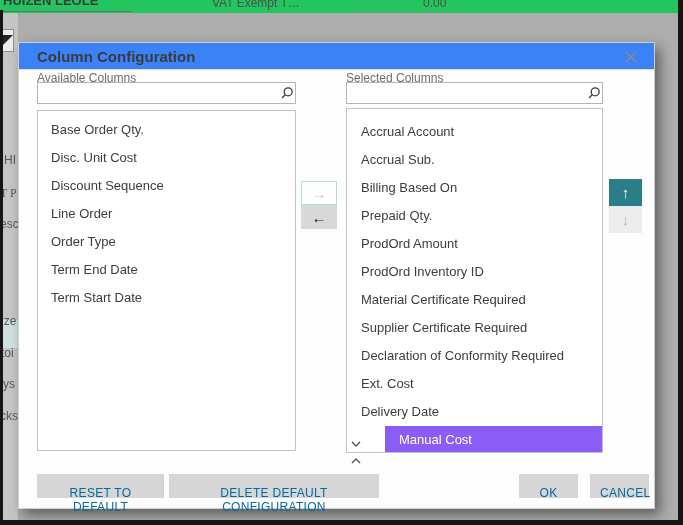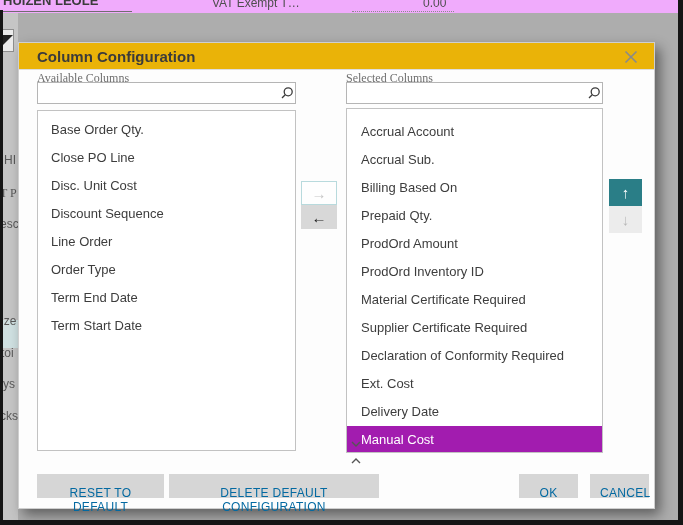--- a/index.html
+++ b/index.html
@@ -5,56 +5,56 @@
   * { margin:0; padding:0; box-sizing:border-box; }
   body { font-family:"Liberation Sans", sans-serif; background:#555; }
   .screen { position:relative; width:683px; height:525px; background:#adadad; overflow:hidden; }
 
   
   .frame-left  { position:absolute; left:0; top:10px; bottom:0; width:3px; background:#151515; z-index:40; }
   .frame-right { position:absolute; right:0; top:0; bottom:0; width:5px; background:#151515; z-index:40; }
   .frame-bottom{ position:absolute; left:0; right:0; bottom:0; height:5px; background:#151515; z-index:40; }
 
   
-  .bg-toprow { position:absolute; left:0; top:0; width:100%; height:13px; background:#f0abfc; overflow:hidden; }
+  .bg-toprow { position:absolute; left:0; top:0; width:100%; height:13px; background:#22c55e; overflow:hidden; }
   .bg-cust { position:absolute; left:3px; top:-7px; font-size:13px; font-weight:bold; color:#3c3c3c; }
   .bg-cust-line { position:absolute; left:2px; top:11px; width:130px; height:1px; background:#6f6f6f; }
   .bg-vat { position:absolute; left:212px; top:-4px; font-size:12px; color:#4e4e4e; }
   .bg-amt { position:absolute; left:423px; top:-4px; font-size:12px; color:#4e4e4e; }
   .bg-dotted { position:absolute; left:352px; top:11px; width:102px; border-top:1px dotted #8d8d8d; }
   .bg-leftstrip { position:absolute; left:0; top:13px; width:18px; bottom:0; background:#c5c5c5; }
   .bg-frag { position:absolute; font-size:12px; color:#585858; white-space:nowrap; }
   .bg-filterbox { position:absolute; left:0; top:16px; width:14px; height:23px; background:#ececec; border:1px solid #8f8f8f; overflow:hidden; }
   .bg-filterbox .tri { width:0; height:0; border-right:11px solid transparent; border-top:11px solid #242424; margin:5px 0 0 1px; }
   .bg-hlrow { position:absolute; left:0; top:307px; width:18px; height:28px; background:#cfe0e1; }
 
   
   .dialog { position:absolute; left:18px; top:42px; width:637px; height:467px; background:#fdfdfd;
             border:1px solid #cfcfcf; box-shadow:5px 6px 12px rgba(0,0,0,.45); z-index:10; }
-  .dlg-header { position:absolute; left:0; top:0; right:0; height:27px; background:#eab308; border-bottom:1px solid #dedede; }
+  .dlg-header { position:absolute; left:0; top:0; right:0; height:27px; background:#3b82f6; border-bottom:1px solid #dedede; }
   .dlg-title { position:absolute; left:18px; top:5px; font-size:15px; font-weight:bold; color:#3b3b3b; }
   .dlg-close { position:absolute; right:15px; top:6px; width:16px; height:16px; cursor:pointer; }
 
-  .panel-label { position:absolute; font-size:12px; color:#6e6e6e;font-family:Liberation Serif, serif; }
+  .panel-label { position:absolute; font-size:12px; color:#6e6e6e; }
   .searchbox { position:absolute; height:22px; background:#fff; border:1px solid #b5b5b5; display:flex; align-items:center; }
   .searchbox input { flex:1; border:none; outline:none; height:18px; padding:0 4px; font-size:12px; background:transparent; font-family:"Liberation Sans",sans-serif; }
   .searchbox .mag { width:16px; display:flex; align-items:center; justify-content:center; }
 
   .listbox { position:absolute; background:#fff; border:1px solid #c2c2c2; overflow:hidden; }
   .listbox ul { list-style:none; }
   .listbox li { height:28px; line-height:28px; padding-left:13px; font-size:13px; color:#3d3d3d; white-space:nowrap; cursor:default; }
 
   .avail-list { left:18px; top:67px; width:259px; height:341px; }
   .avail-list ul { padding-top:5px; }
 
   .sel-wrap { position:absolute; left:327px; top:65px; width:257px; height:345px; background:#fff; border:1px solid #c2c2c2; display:flex;flex-direction:column; }
   .sel-items { flex:1; overflow:hidden; }
   .sel-items ul { list-style:none; margin-top:-19px; }
   .sel-items li { height:28px; line-height:28px; padding-left:14px; font-size:13px; color:#3d3d3d; white-space:nowrap; cursor:default; }
-  .sel-items li.row-selected { background:#a21caf; color:#ffffff; }
+  .sel-items li.row-selected { background:#8b5cf6; color:#ffffff;margin-left:38px; }
 
   .vscroll { width:16px; background:#f4f4f4; border-left:1px solid #d5d5d5; position:relative; }
   .vs-btn { position:absolute; left:0; width:15px; height:15px; display:flex; align-items:center; justify-content:center; cursor:pointer; }
   .vs-up { top:1px; } .vs-down { bottom:1px; }
   .vs-thumb { position:absolute; left:1px; top:245px; width:13px; height:86px; background:#c8c8c8; cursor:pointer; }
 
   .mid-btn { position:absolute; left:282px; width:36px; height:24px; font-size:15px; display:flex; align-items:center; justify-content:center; cursor:pointer; }
   .btn-moveright { top:138px; background:#fefefe; border:1px solid #b8dadd; color:#c6c6c6; }
   .btn-moveleft  { top:162px; background:#d8d8d8; border:none; color:#1a1a1a; }
 
@@ -114,21 +114,20 @@
       <span class="mag">
         <svg width="14" height="14" viewBox="0 0 14 14">
             <circle cx="8.2" cy="5.8" r="4" fill="none" stroke="#3c3c3c" stroke-width="1.3"></circle>
             <line x1="5.2" y1="8.8" x2="2" y2="12" stroke="#3c3c3c" stroke-width="1.3"></line>
           </svg>
       </span>
     </div>
     <div class="listbox avail-list">
       <ul>
         <li>Base Order Qty.</li>
-        <li>Close PO Line</li>
         <li>Disc. Unit Cost</li>
         <li>Discount Sequence</li>
         <li>Line Order</li>
         <li>Order Type</li>
         <li>Term End Date</li>
         <li>Term Start Date</li>
       </ul>
     </div>
 
     <div class="mid-btn btn-moveright">

